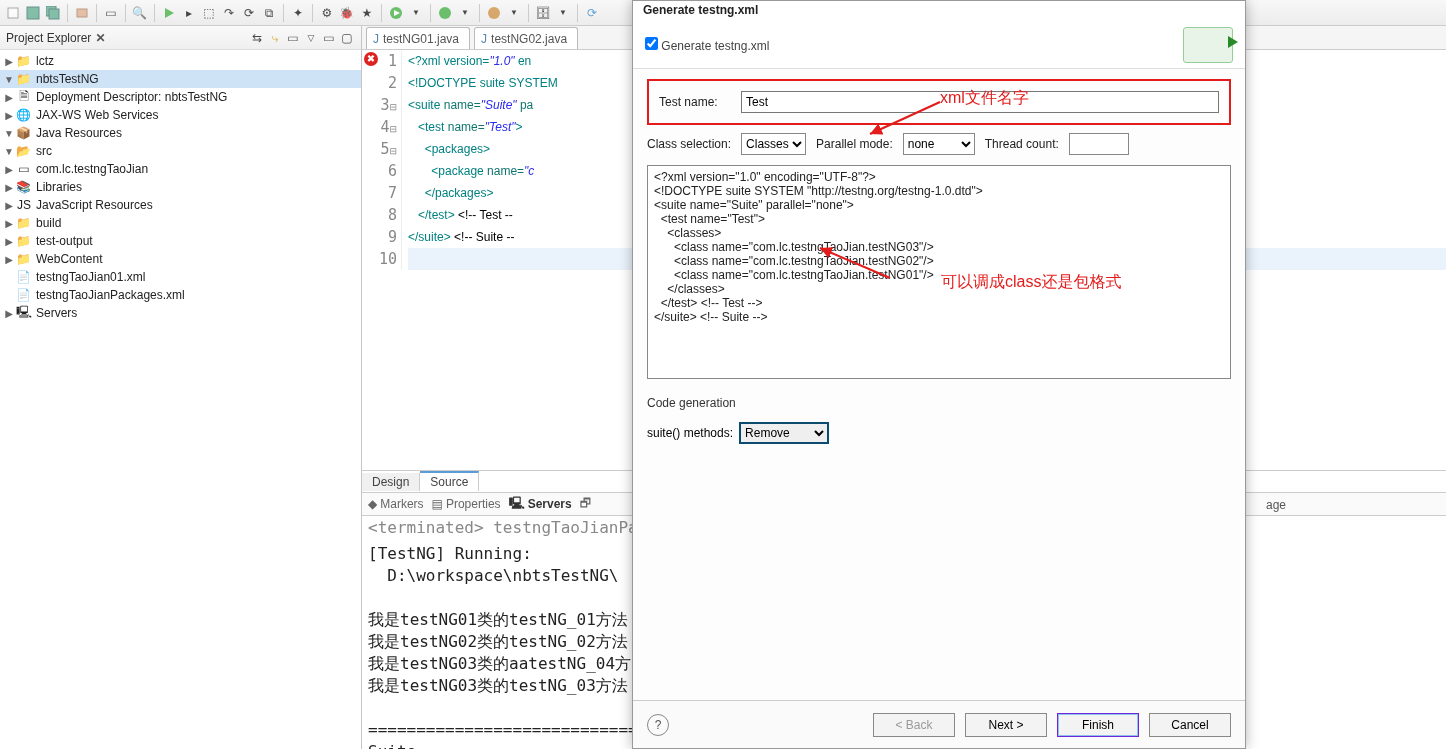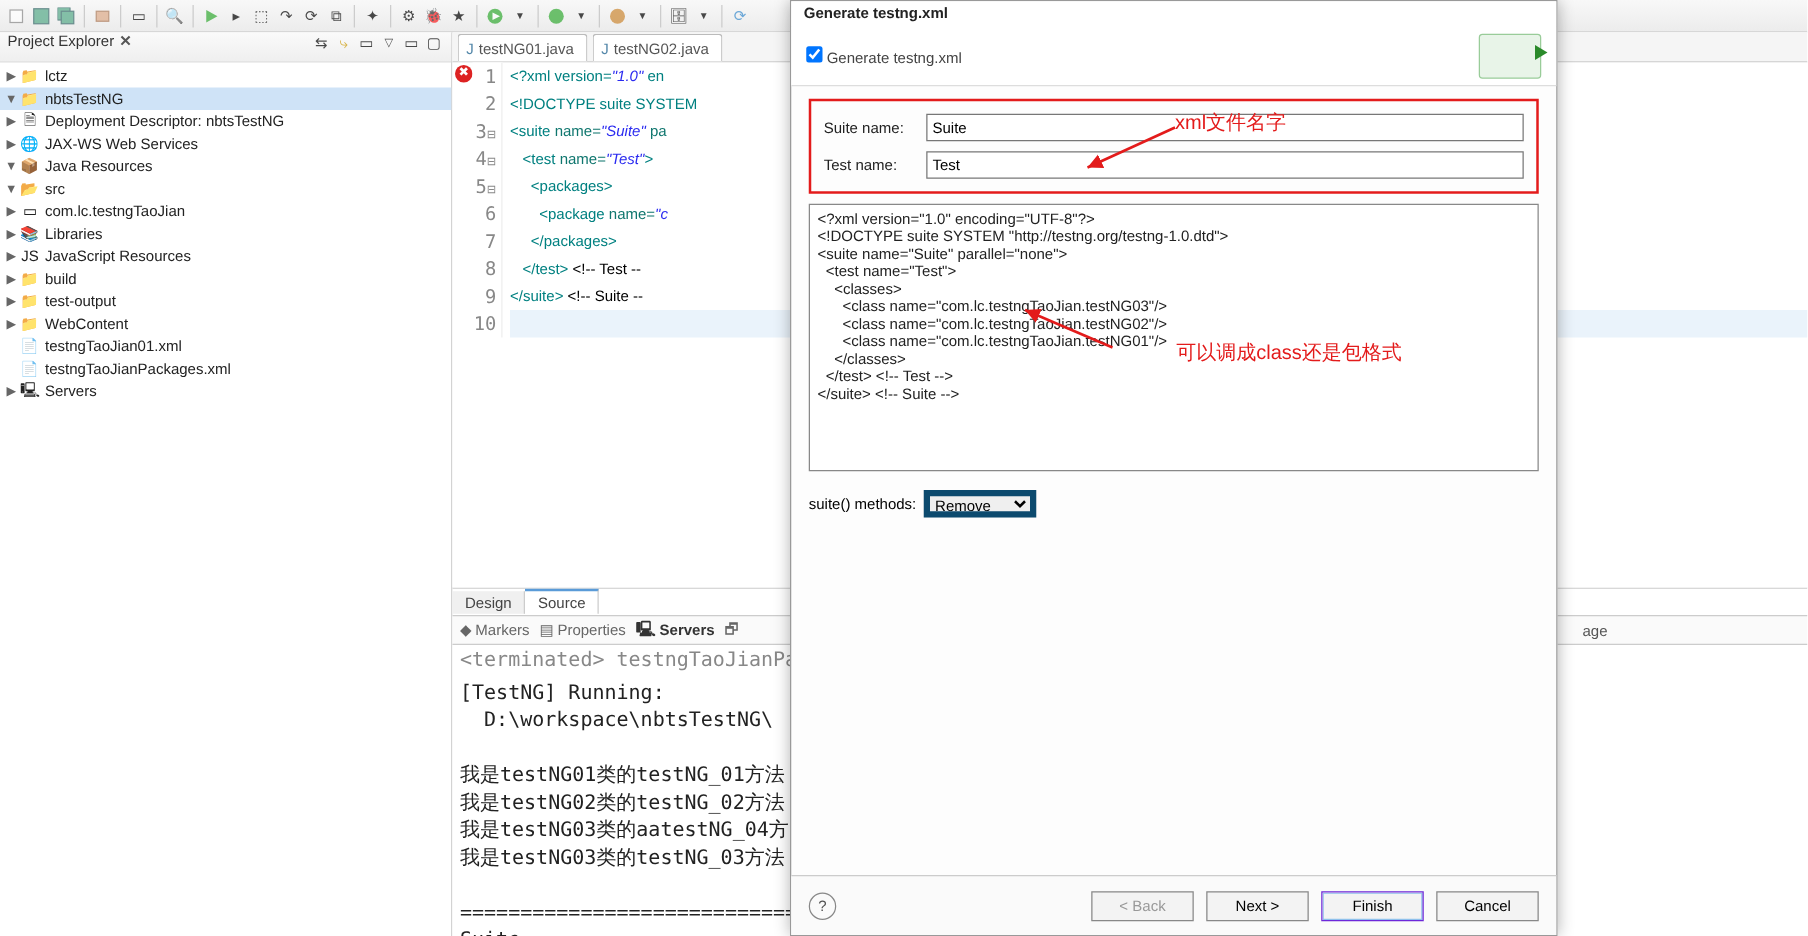--- a/index.html
+++ b/index.html
@@ -5,21 +5,21 @@
 * { box-sizing: border-box; margin: 0; padding: 0; font-family: "Segoe UI", Tahoma, sans-serif; font-size: 12px; }
 body { background: #fff; width: 1446px; height: 749px; overflow: hidden; position: relative; }
 
 
 .toolbar { height: 26px; background: linear-gradient(#f8f8f8,#ececec); border-bottom: 1px solid #ccc; display: flex; align-items: center; padding: 0 4px; gap: 2px; }
 .toolbar .ticon { width: 18px; height: 18px; display: inline-flex; align-items: center; justify-content: center; opacity: .7; }
 .toolbar .sep { width: 1px; height: 18px; background: #ccc; margin: 0 3px; }
 
 
 .left-panel { position: absolute; left: 0; top: 26px; width: 362px; bottom: 0; border-right: 1px solid #c5c5c5; background: #fff; }
-.panel-header { height: 24px; background: linear-gradient(#fafafa,#efefef); border-bottom: 1px solid #ddd; display: flex; padding: 0 6px; }
+.panel-header { height: 24px; background: linear-gradient(#fafafa,#efefef); border-bottom: 1px solid #ddd; display: flex; align-items: center; padding: 0 6px; }
 .panel-header .title { font-size: 12px; color: #333; }
 .panel-header .x { margin-left: 4px; color: #555; font-weight: bold; }
 .panel-header .spacer { flex: 1; }
 .panel-header .hicon { width: 16px; height: 16px; margin-left: 2px; opacity: .7; display: inline-flex; align-items:center; justify-content:center;}
 .tree { padding: 2px 0; font-size: 12px; color: #222; }
 .tree .row { display: flex; align-items: center; height: 18px; padding: 0 2px; white-space: nowrap; }
 .tree .row.sel { background: #cfe3f7; }
 .tree .arr { width: 14px; display:inline-block; text-align:center; color:#666; font-size:10px;}
 .tree .ic { width: 16px; height: 16px; display:inline-flex; align-items:center; justify-content:center; margin-right: 2px; }
 .tree .lbl { padding-left: 2px; }
@@ -65,21 +65,21 @@
 .frow input[type=text] { flex:1; height: 22px; border:1px solid #777; padding: 0 4px; font-size:12px; }
 .btn-browse { margin-left: 6px; height:22px; padding:0 8px; border:1px solid #888; background:#f3f3f3; }
 .srow { display:flex; align-items:center; gap:10px; margin: 6px 0 10px 0; flex-wrap:wrap;}
 .srow label { color:#222; }
 .srow select { height:22px; border:1px solid #888; background:#fff; }
 .srow input.tc { width:60px; height:22px; border:1px solid #888; }
 .section-label { color:#333; margin: 6px 0 4px 0; }
 .preview-box { width: 100%; height: 214px; border:1px solid #888; background:#fff; font-family: "Segoe UI", sans-serif; font-size:12px; color:#222; padding:4px 6px; overflow:auto; white-space:pre; resize:none; }
 .codegen { margin-top: 14px; color:#333; }
 .sm-row { display:flex; align-items:center; gap:6px; margin-top:12px;}
-.sm-row select { height:22px; border:5px solid #0c4a6e; width:90px;}
+.sm-row select { height:22px; border:2px solid #0c4a6e; width:90px;}
 .dlg-footer { position:absolute; left:0; right:0; bottom:0; height:48px; border-top:1px solid #ccc; display:flex; align-items:center; padding:0 14px; gap:10px; background:#fafafa;}
 .dlg-footer .help { width:22px; height:22px; border:1px solid #888; border-radius:50%; text-align:center; line-height:20px; color:#555; }
 .dlg-footer .spacer { flex:1; }
 .dlg-footer button { height:24px; min-width:82px; border:1px solid #888; background:#f3f3f3; }
 .dlg-footer button:disabled { color:#999; }
 .dlg-footer button.primary { border:1px solid #6d28d9; box-shadow: inset 0 0 0 1px #8fc1ec; }
 
 
 .anno { position:absolute; color:#e31b1b; font-family: "Microsoft YaHei","SimSun",sans-serif; font-size:16px; z-index:60; }
 .arrow-svg { position:absolute; z-index:59; pointer-events:none;}
@@ -327,41 +327,46 @@
 
 <div class="dialog">
   <div class="dlg-title">Generate testng.xml</div>
   <div class="dlg-banner">
     <label><input type="checkbox" checked="" style=""> <span>Generate testng.xml</span></label>
     <span class="spacer"></span>
     <div class="bimg"></div>
   </div>
   <div class="dlg-body">
     <div class="red-box">
-      <div class="frow">
-        <label>Suite name:</label>
-        <input type="text" value="Suite" style="">
-      </div>
       <div class="frow" style="margin-bottom:0">
         <label>Test name:</label>
         <input type="text" value="Test" style="">
       </div>
+    </div>
+    <div class="srow">
+      <label>Class selection:</label>
+      <select><option>Classes</option></select>
+      <label>Parallel mode:</label>
+      <select style="width:72px"><option>none</option></select>
+      <label>Thread count:</label>
+      <input class="tc" type="text" style="">
     </div>
     <textarea class="preview-box" readonly="" id="preview-box" style="">&lt;?xml version="1.0" encoding="UTF-8"?&gt;
 &lt;!DOCTYPE suite SYSTEM "http://testng.org/testng-1.0.dtd"&gt;
 &lt;suite name="Suite" parallel="none"&gt;
   &lt;test name="Test"&gt;
     &lt;classes&gt;
       &lt;class name="com.lc.testngTaoJian.testNG03"/&gt;
       &lt;class name="com.lc.testngTaoJian.testNG02"/&gt;
       &lt;class name="com.lc.testngTaoJian.testNG01"/&gt;
     &lt;/classes&gt;
   &lt;/test&gt; &lt;!-- Test --&gt;
 &lt;/suite&gt; &lt;!-- Suite --&gt;
 </textarea>
+    <div class="codegen">Code generation</div>
     <div class="sm-row">
       <label>suite() methods:</label>
       <select><option>Remove</option></select>
     </div>
   </div>
   <div class="dlg-footer">
     <div class="help">?</div>
     <span class="spacer"></span>
     <button disabled="">&lt; Back</button>
     <button>Next &gt;</button>

